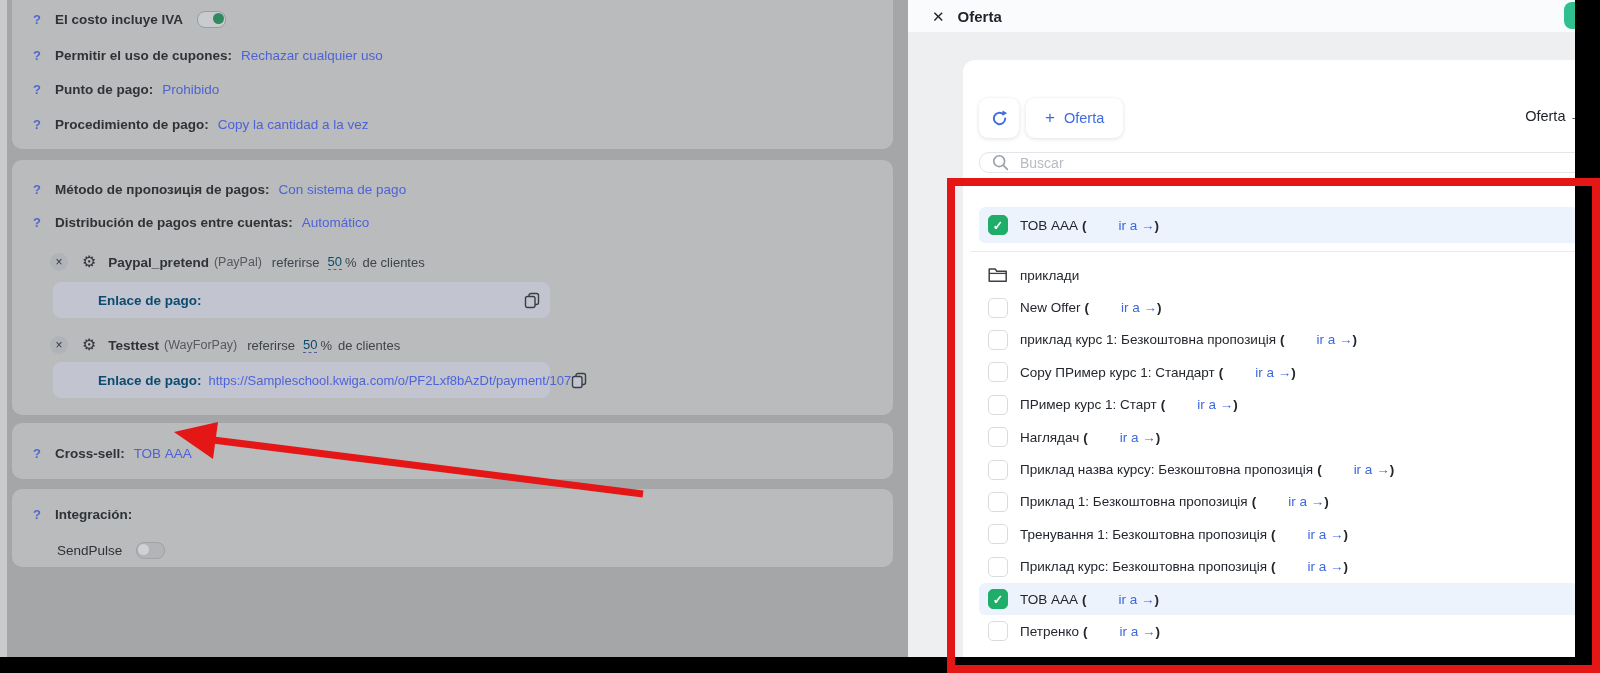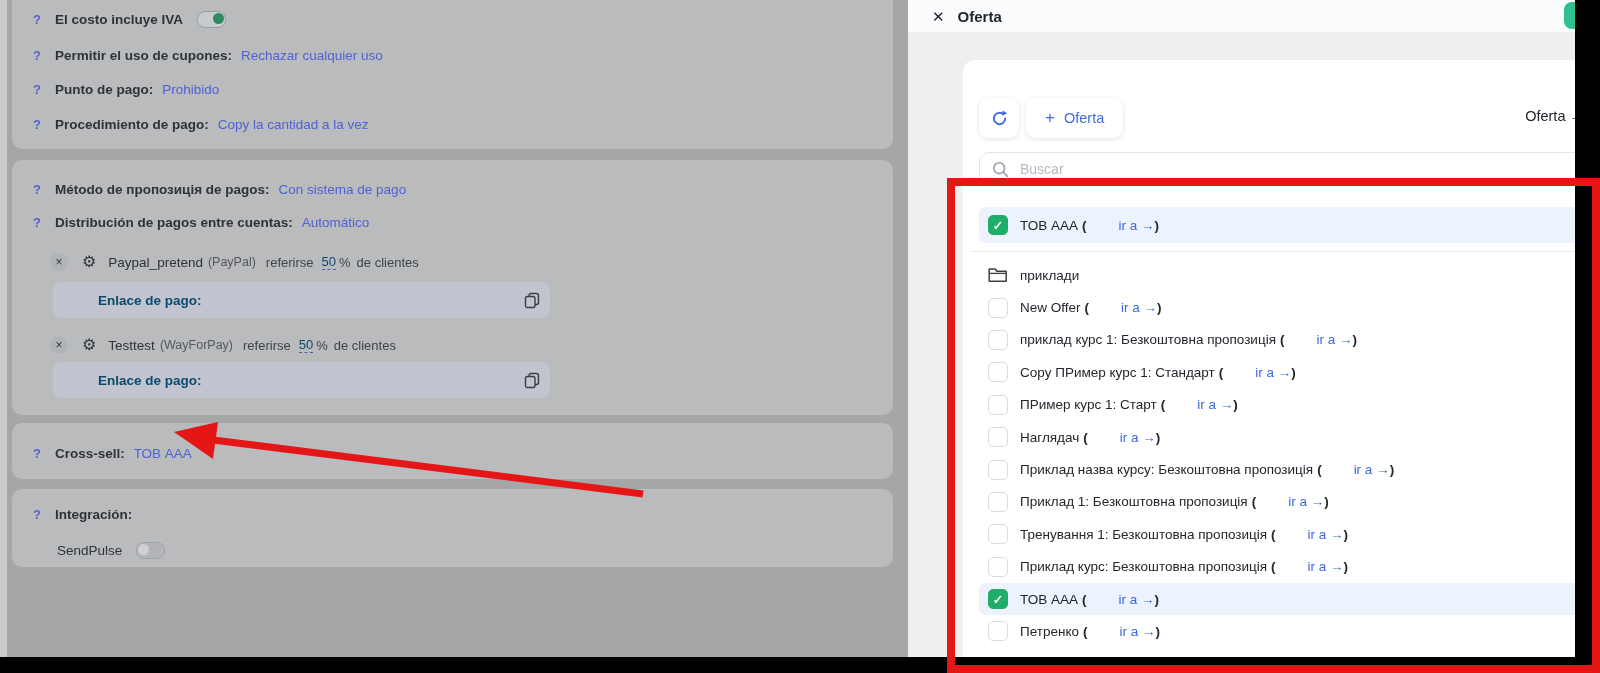--- a/index.html
+++ b/index.html
@@ -20,21 +20,21 @@
   .val{margin-left:9px;color:#4f62d4;white-space:nowrap;cursor:pointer;}
   .toggle{margin-left:14px;width:27px;height:15px;border-radius:8px;position:relative;flex:none;cursor:pointer;}
   .toggle.on{background:#c9ccce;border:1px solid #9b9ea0;}
   .toggle.on i{position:absolute;right:1px;top:1px;width:11px;height:11px;border-radius:50%;background:#2f8a60;}
   .toggle.off{background:#b2b4b8;border:1px solid #a0a3a6;}
   .toggle.off i{position:absolute;left:1px;top:1px;width:11px;height:11px;border-radius:50%;background:#cfd1d4;}
   .prow{position:absolute;left:50px;display:flex;align-items:center;height:20px;font-size:13px;color:#3f434a;}
   .xcirc{width:18px;height:18px;border-radius:50%;background:#b0b3b7;color:#34373c;display:flex;
          align-items:center;justify-content:center;font-size:12px;cursor:pointer;flex:none;}
   .gear{margin-left:14px;font-size:16px;color:#35383d;cursor:pointer;line-height:1;}
-  .pname{margin-left:12px;font-weight:400;color:#2f3237;font-size:13.5px;}
+  .pname{margin-left:12px;font-weight:700;color:#2f3237;font-size:13.5px;}
   .psys{margin-left:5px;color:#55585e;font-size:12.5px;}
   .pref{margin-left:10px;}
   .ppct{margin-left:8px;color:#0c4a6e;border-bottom:1px dashed #555b9e;cursor:pointer;}
   .psign{margin-left:3px;color:#3f434a;}
   .pcli{margin-left:6px;}
   .linkbox{position:absolute;left:53px;width:497px;height:36px;background:#c2c4cf;border-radius:8px;
            display:flex;align-items:center;padding:0 10px;box-sizing:border-box;font-size:13.5px;}
   .linkbox .lbl2{font-weight:700;color:#0c4a6e;white-space:nowrap;margin-left:35px;}
   .linkbox .url{margin-left:7px;color:#4f63d8;white-space:nowrap;font-size:13px;cursor:pointer;}
   .copyic{margin-left:auto;flex:none;cursor:pointer;}
@@ -50,21 +50,21 @@
          border-radius:12px 12px 0 0;box-sizing:border-box;}
   .btn-refresh{position:absolute;left:16px;top:38px;width:40px;height:40px;background:#fff;border:none;
                border-radius:9px;box-shadow:0 1px 4px rgba(25,39,60,.14);display:flex;align-items:center;
                justify-content:center;cursor:pointer;}
   .btn-add{position:absolute;left:63px;top:38px;height:40px;background:#fff;border:none;border-radius:9px;
            box-shadow:0 1px 4px rgba(25,39,60,.14);display:flex;align-items:center;padding:0 19px;
            cursor:pointer;color:#3e6be0;}
   .btn-add .plus{font-size:17px;margin-right:9px;font-weight:400;}
   .btn-add .albl{font-size:14.5px;font-weight:500;}
   .right-label{position:absolute;right:16px;top:48px;font-size:14.5px;color:#20242a;white-space:nowrap;}
-  .search{position:absolute;left:16px;right:16px;top:92px;height:34px;border:1px solid #e2e5e9;
+  .search{position:absolute;left:16px;right:16px;top:92px;height:21px;border:1px solid #e2e5e9;
           border-radius:10px;background:#fff;display:flex;align-items:center;padding:0 12px;box-sizing:border-box;}
   .search input{border:none;outline:none;flex:1;margin-left:9px;font-size:14px;color:#2a2e34;
                 font-family:"Liberation Sans",sans-serif;background:transparent;}
   .search input::placeholder{color:#b6bbc2;}
   .offer-list{position:absolute;left:16px;right:16px;top:147px;}
   .orow{height:32.4px;display:flex;align-items:center;padding-left:9px;border-radius:6px;
         box-sizing:border-box;cursor:pointer;}
   .orow.pinned{height:36px;margin-bottom:16px;position:relative;}
   .orow.pinned::after{content:"";position:absolute;left:-9px;right:0;bottom:-9px;height:1px;background:#e9ebee;}
   .orow.highlighted{background:#edf3fd;}
@@ -153,20 +153,21 @@
     <span class="gear">⚙</span>
     <span class="pname">Testtest</span>
     <span class="psys">(WayForPay)</span>
     <span class="pref">referirse</span>
     <span class="ppct">50</span>
     <span class="psign">%</span>
     <span class="pcli">de clientes</span>
   </div>
   <div class="linkbox" style="top:362px;">
     <span class="lbl2">Enlace de pago:</span>
+    <span class="url">https://Sampleschool.kwiga.com/o/PF2Lxf8bAzDt/payment/107</span>
     <svg class="copyic" width="16" height="17" viewBox="0 0 16 17">
       <rect x="5" y="1.5" width="9.5" height="11" rx="2" fill="none" stroke="#3a3d42" stroke-width="1.4"></rect>
       <rect x="1.5" y="4.5" width="9.5" height="11" rx="2" fill="#c2c4cf" stroke="#3a3d42" stroke-width="1.4"></rect>
     </svg>
   </div>
 
   <div class="lrow" style="top:444px;">
     <span class="q">?</span>
     <span class="lbl">Cross-sell:</span>
     <span class="val">ТОВ ААА</span>

